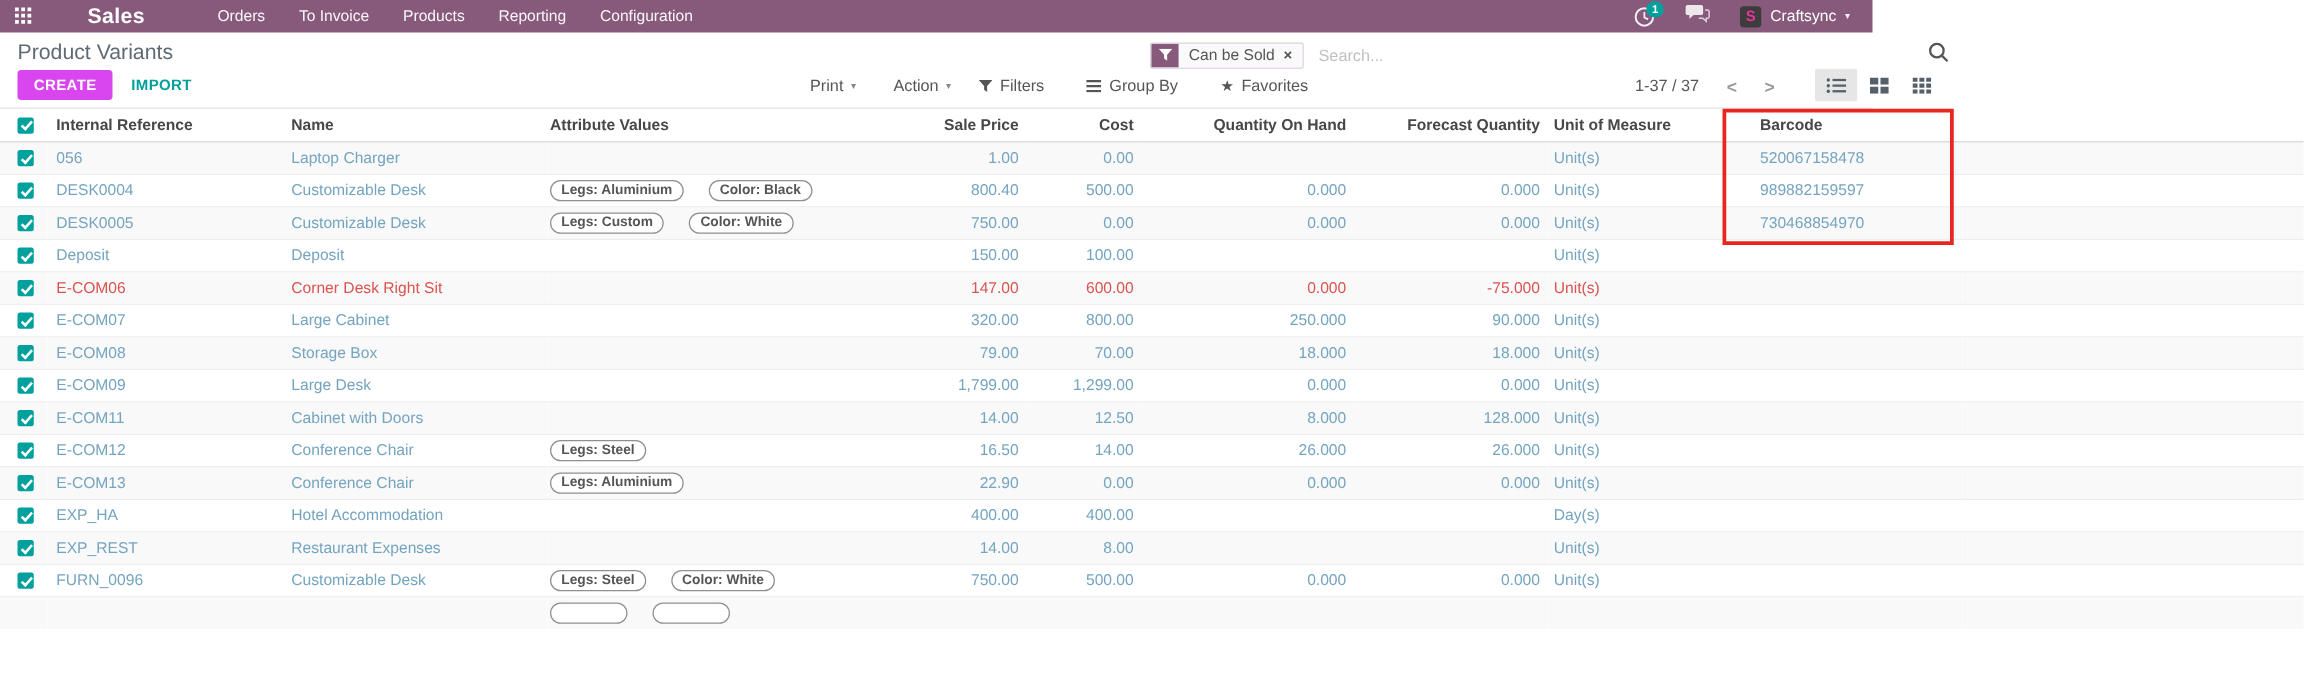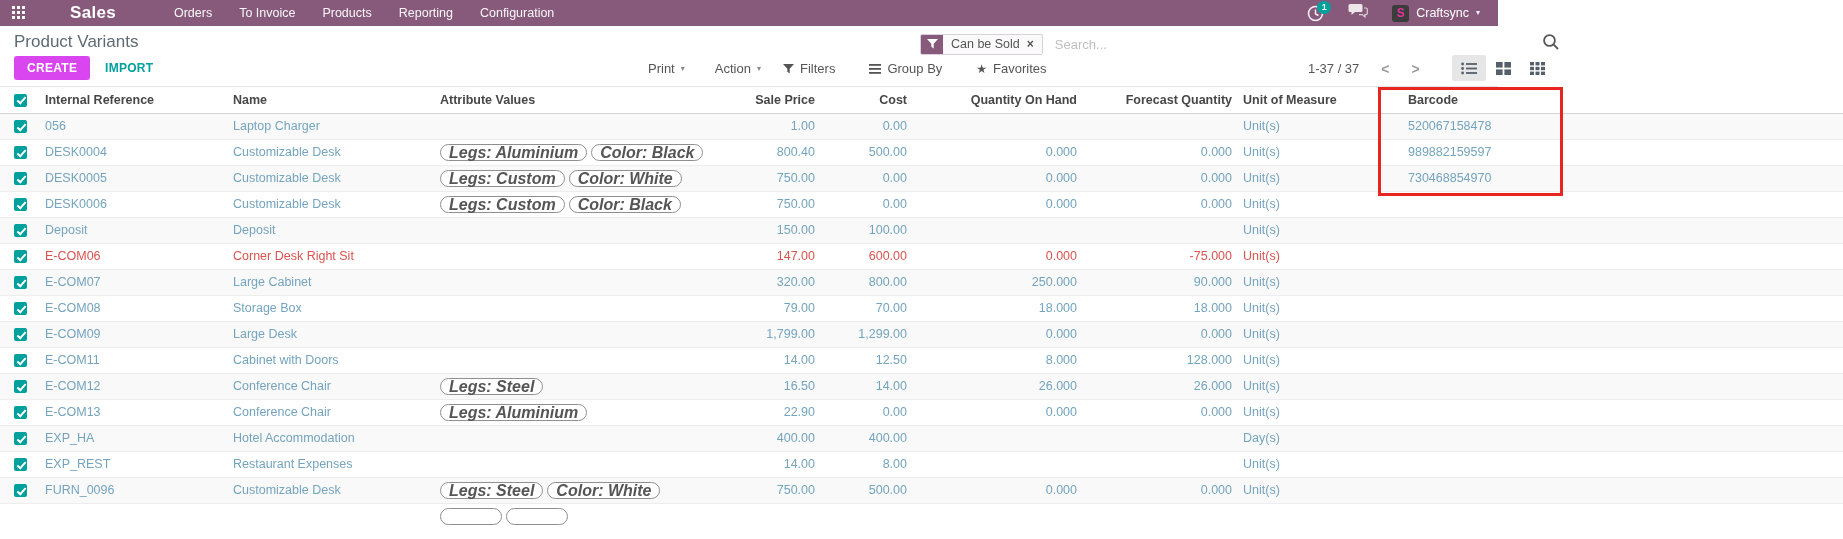--- a/index.html
+++ b/index.html
@@ -79,21 +79,21 @@
   .c-attrs { padding-left:2px; }
   .c-num   { text-align:right; padding-right:6px; }
   .c-uom   { padding-left:5px; }
   .c-barcode { padding-left:8px; }
   th.c-num { }
   .cb { width:13px; height:13px; background:#00A09D; border-radius:2px; display:inline-block;
     position:relative; vertical-align:middle; cursor:pointer; }
   .cb::after { content:""; position:absolute; left:4.5px; top:1.5px; width:3px; height:7px;
     border:solid #fff; border-width:0 2px 2px 0; transform:rotate(42deg); }
   .pill { display:inline-block; border:1px solid #8f8f8f; border-radius:10px; padding:0 8px;
-    margin-right:4px; font-size:16px; font-weight:700; color:#555; line-height:15px; background:#fff;font-style:italic; }
+    margin-right:20px; font-size:11px; font-weight:700; color:#555; line-height:15px; background:#fff; }
   .pill-empty { min-width:62px; height:17px; vertical-align:middle; }
 
   
   .annotation-box { position:absolute; left:1378px; top:87px; width:185px; height:109px;
     border:3px solid #e8261f; pointer-events:none; }
 </style>
 </head>
 <body>
 
 <div id="app">
@@ -307,33 +307,20 @@
           <td class="c-num">750.00</td>
           <td class="c-num">0.00</td>
           <td class="c-num">0.000</td>
           <td class="c-num">0.000</td>
           <td class="c-uom">Unit(s)</td>
           <td class="c-barcode">730468854970</td>
           <td></td>
         </tr>
         <tr>
           <td class="c-check"><span class="cb"></span></td>
-          <td class="c-ref">DESK0006</td>
-          <td class="c-name">Customizable Desk</td>
-          <td class="c-attrs"><span class="pill">Legs: Custom</span><span class="pill">Color: Black</span></td>
-          <td class="c-num">750.00</td>
-          <td class="c-num">0.00</td>
-          <td class="c-num">0.000</td>
-          <td class="c-num">0.000</td>
-          <td class="c-uom">Unit(s)</td>
-          <td class="c-barcode"></td>
-          <td></td>
-        </tr>
-        <tr>
-          <td class="c-check"><span class="cb"></span></td>
           <td class="c-ref">Deposit</td>
           <td class="c-name">Deposit</td>
           <td class="c-attrs"></td>
           <td class="c-num">150.00</td>
           <td class="c-num">100.00</td>
           <td class="c-num"></td>
           <td class="c-num"></td>
           <td class="c-uom">Unit(s)</td>
           <td class="c-barcode"></td>
           <td></td>

